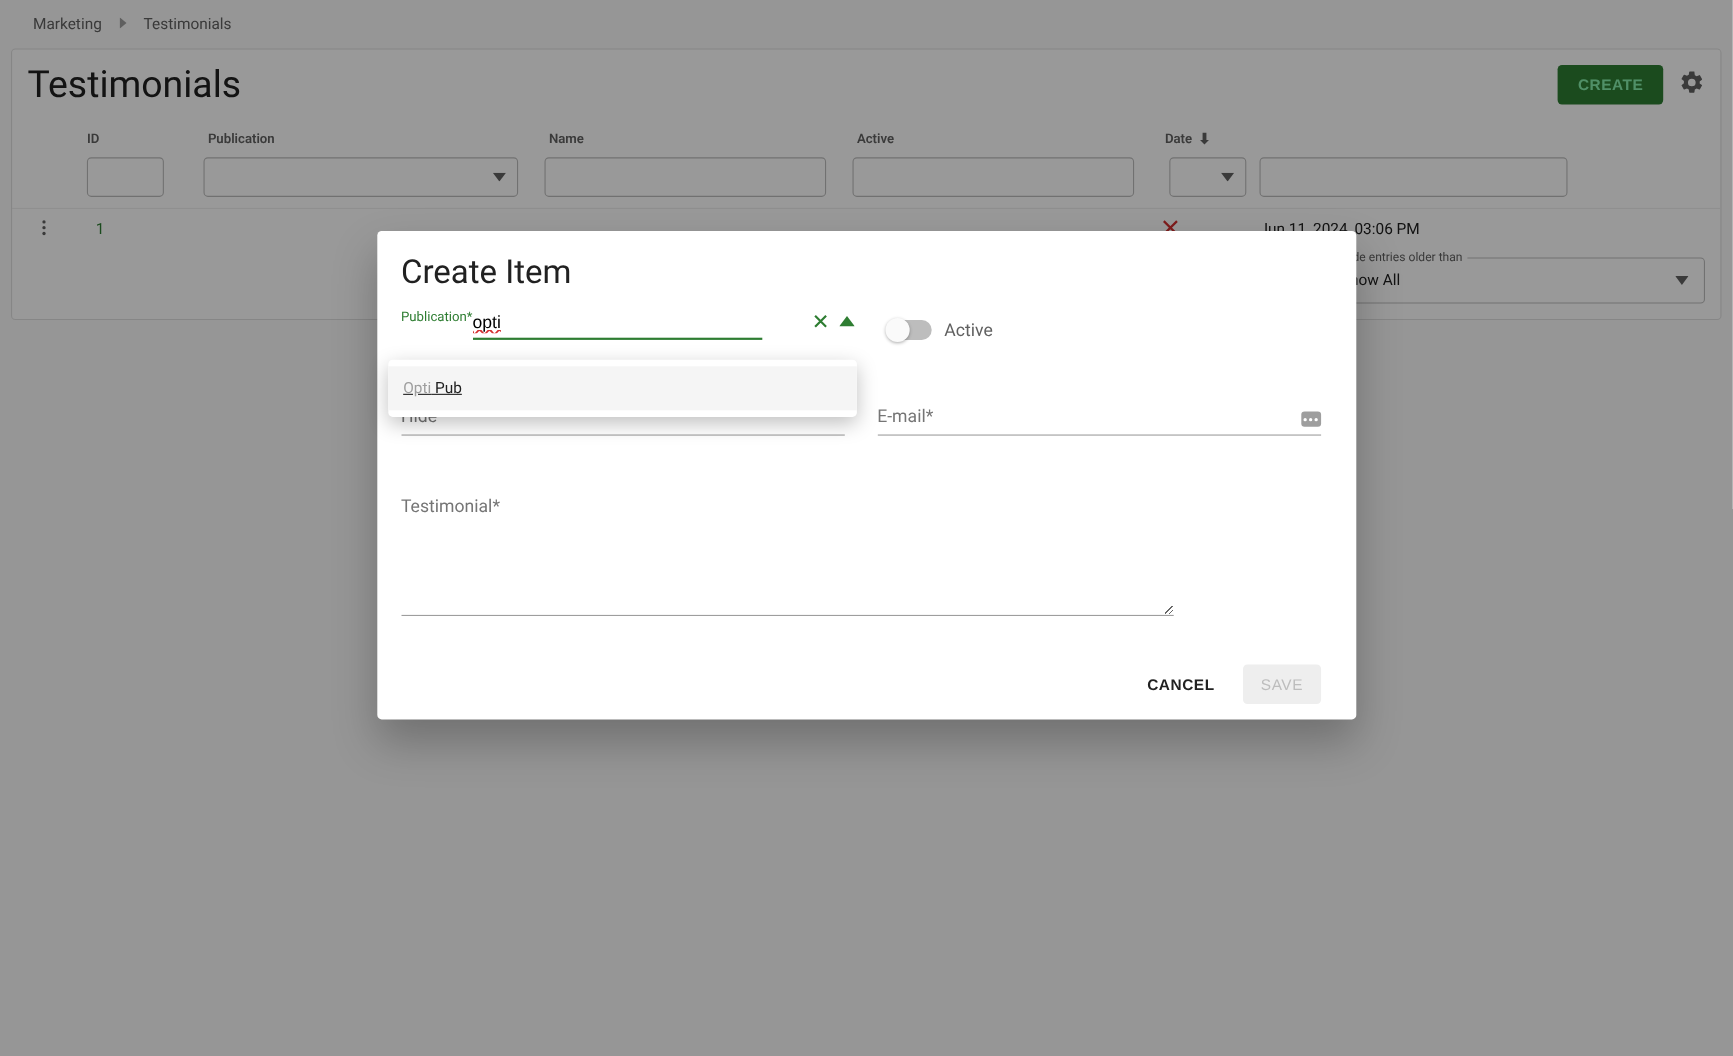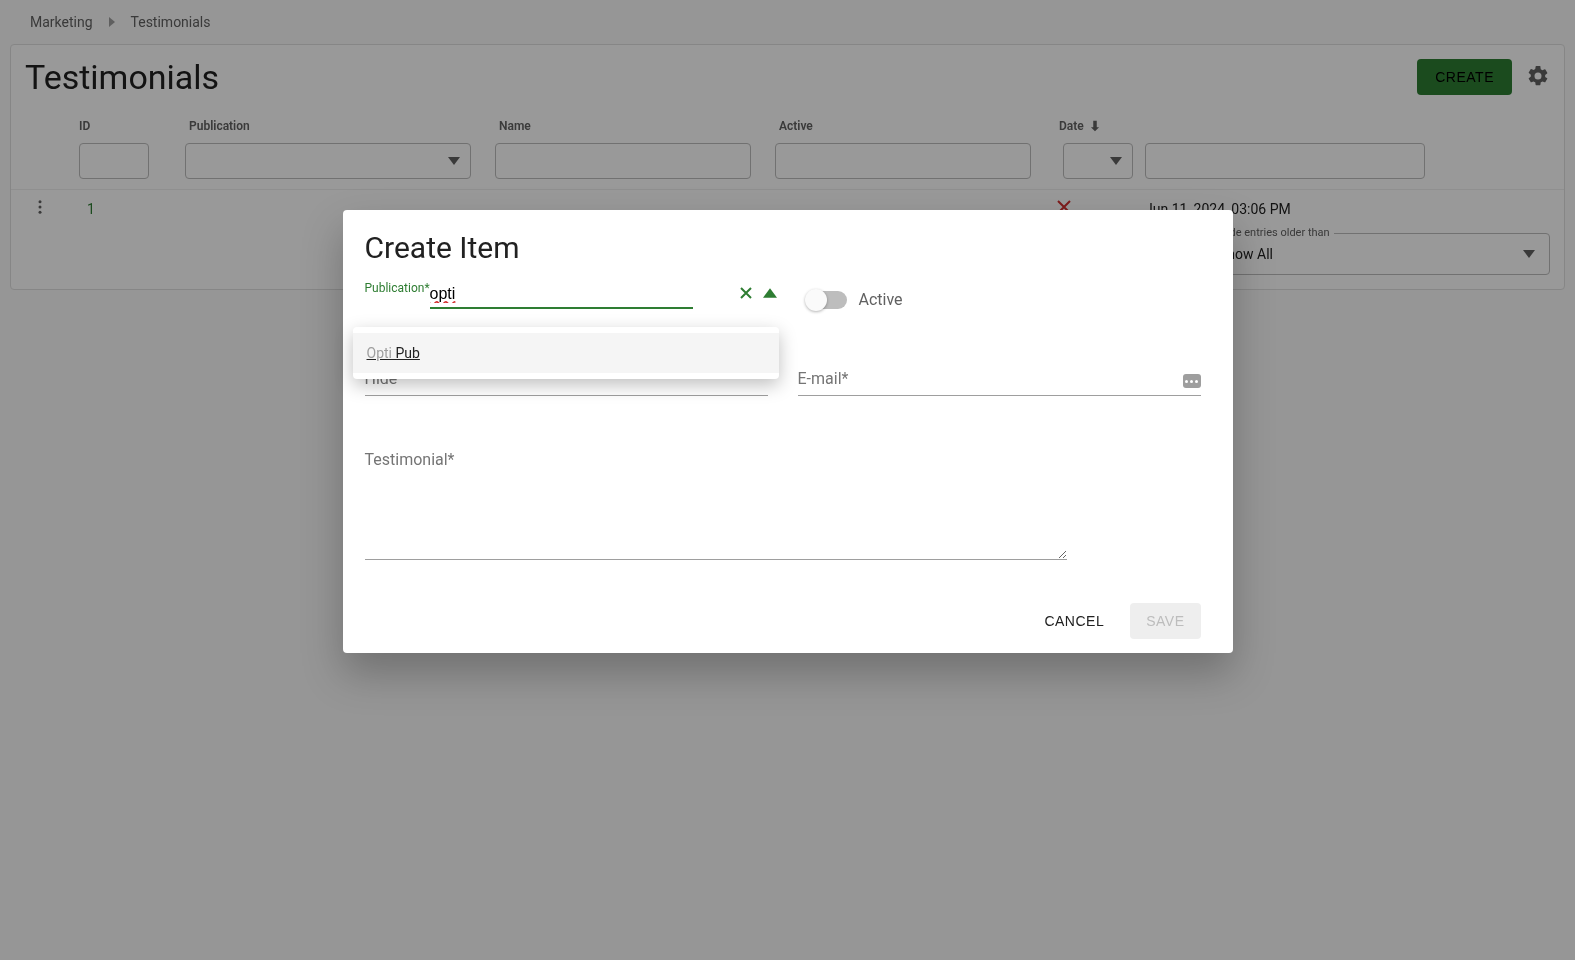--- a/index.html
+++ b/index.html
@@ -37,26 +37,26 @@
       padding: 12px 14px 10px 14px;
     }
     .page-title {
       font-size: 34px;
       font-weight: 400;
       color: #212121;
     }
     .header-actions { display: flex; align-items: center; gap: 14px; }
     .create-btn {
       background: #2e7d32;
-      color: #000000;
+      color: #86efac;
       border: none;
       border-radius: 4px;
       padding: 10px 18px;
       font-size: 14px;
-      font-weight: 400;
+      font-weight: 700;
       letter-spacing: .5px;
       cursor: pointer;
     }
     .gear-icon svg { width: 24px; height: 24px; fill: #616161; }
     .gear-icon { cursor: pointer; }
 
     
     .thead {
       display: grid;
       grid-template-columns: 50px 110px 310px 280px 280px 90px 280px;
@@ -285,21 +285,21 @@
     .modal-actions { display:flex; justify-content:flex-end; gap: 16px; margin-top: 40px; align-items:center;}
     .btn-text {
       background: none;
       border: none;
       font-size: 14px;
       font-weight: 500;
       letter-spacing: .5px;
       cursor: pointer;
       padding: 8px 10px;
     }
-    .btn-cancel { color: #212121; }
+    .btn-cancel { color: #212121; font-weight: bold; }
     .btn-save {
       background: #eeeeee;
       color: #bdbdbd;
       border-radius: 4px;
       padding: 10px 16px;
       border:none;
       font-size: 14px;
       font-weight: 500;
       letter-spacing: .5px;
       cursor: not-allowed;

